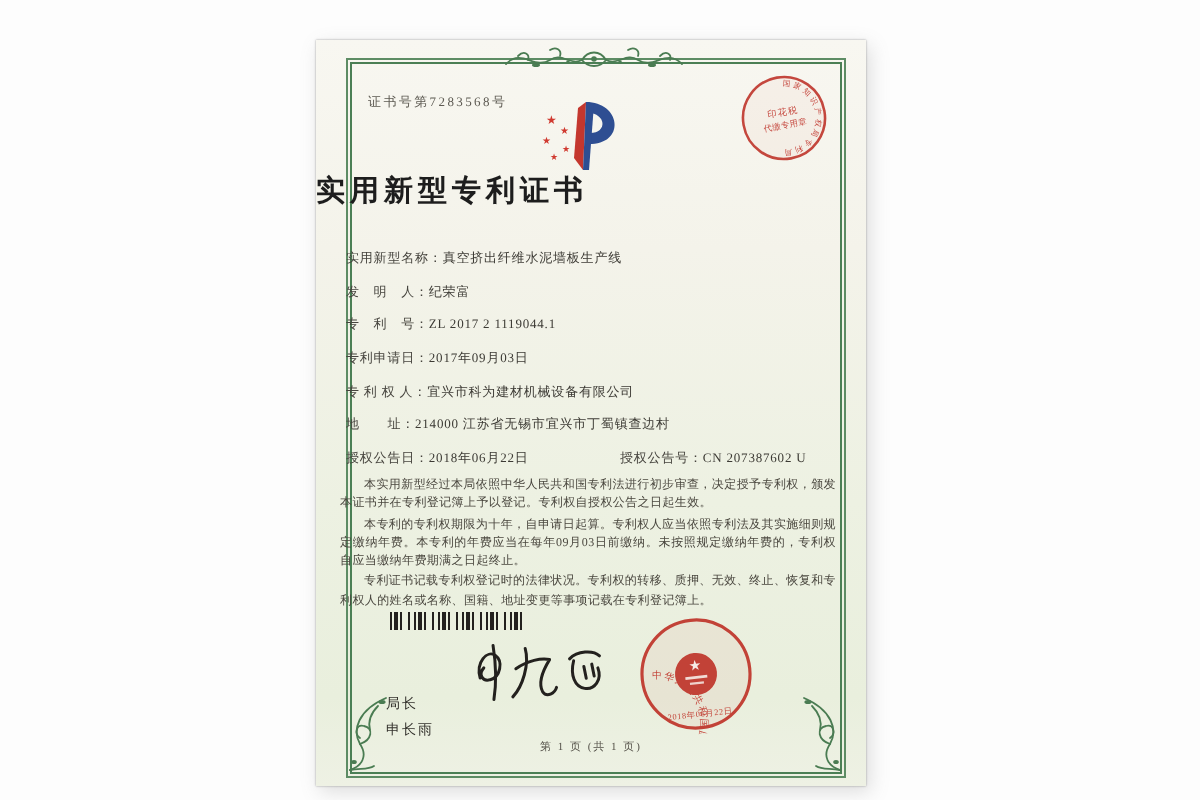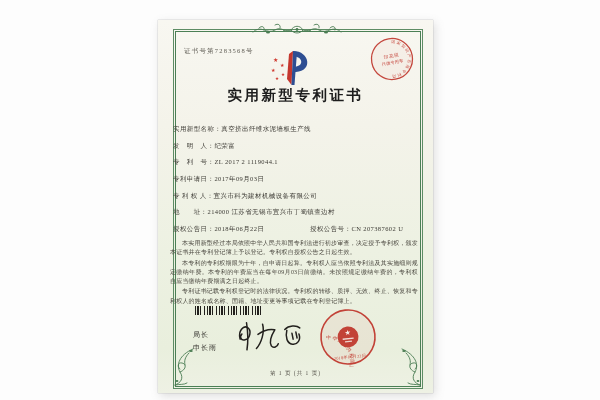--- a/index.html
+++ b/index.html
@@ -24,21 +24,21 @@
   .certno { position:absolute; left:26px; top:27px; font-size:6.5px; letter-spacing:1.2px;
     color:#5d5a52; }
 
   
   .taxstamp { position:absolute; left:211px; top:16px; width:46px; height:46px;
     transform:rotate(-10deg); opacity:.92; }
 
   
   .logo { position:absolute; left:112px; top:29px; width:48px; height:38px; }
 
-  .title { position:absolute; left:0; top:66px; width:100%; text-align:center;
+  .title { position:absolute; left:0; top:66px; width:100%; text-align:left;
     font-size:14.5px; font-weight:bold; color:#1d1d1d; letter-spacing:2.5px; }
 
   
   .frow { position:absolute; left:15px; width:246px; font-size:6.5px; color:#3c3a34;
     letter-spacing:.4px; white-space:nowrap; }
   .flabel { color:#46443e; }
   .fvalue { color:#3c3a34; }
   .fpair2 { position:absolute; left:137px; top:0; }
 
   
@@ -46,21 +46,21 @@
     color:#4a473f; line-height:1.55; text-align:justify; letter-spacing:.2px; }
   .paras p { text-indent:2em; margin-bottom:1px; }
 
   .barcode { position:absolute; left:37px; top:286px; width:67px; height:9px;
     background:repeating-linear-gradient(90deg,
       #23211e 0 1px, transparent 1px 2px,
       #23211e 2px 4px, transparent 4px 5px,
       #23211e 5px 6px, transparent 6px 9px,
       #23211e 9px 10px, transparent 10px 12px); }
 
-  .director { position:absolute; left:35px; top:309px; font-size:7px; color:#33312c;
+  .director { position:absolute; left:35px; top:326px; font-size:7px; color:#33312c;
     letter-spacing:1px; line-height:1.9; }
 
   .sig { position:absolute; left:76px; top:298px; width:70px; height:36px;
     transform:rotate(-2deg); }
 
   .seal { position:absolute; left:160px; top:287px; width:60px; height:60px;
     transform:rotate(-6deg); opacity:.95; }
 
   .footer { position:absolute; left:0; top:350px; width:100%; text-align:center;
     font-size:5.5px; color:#55524a; letter-spacing:1px; }

